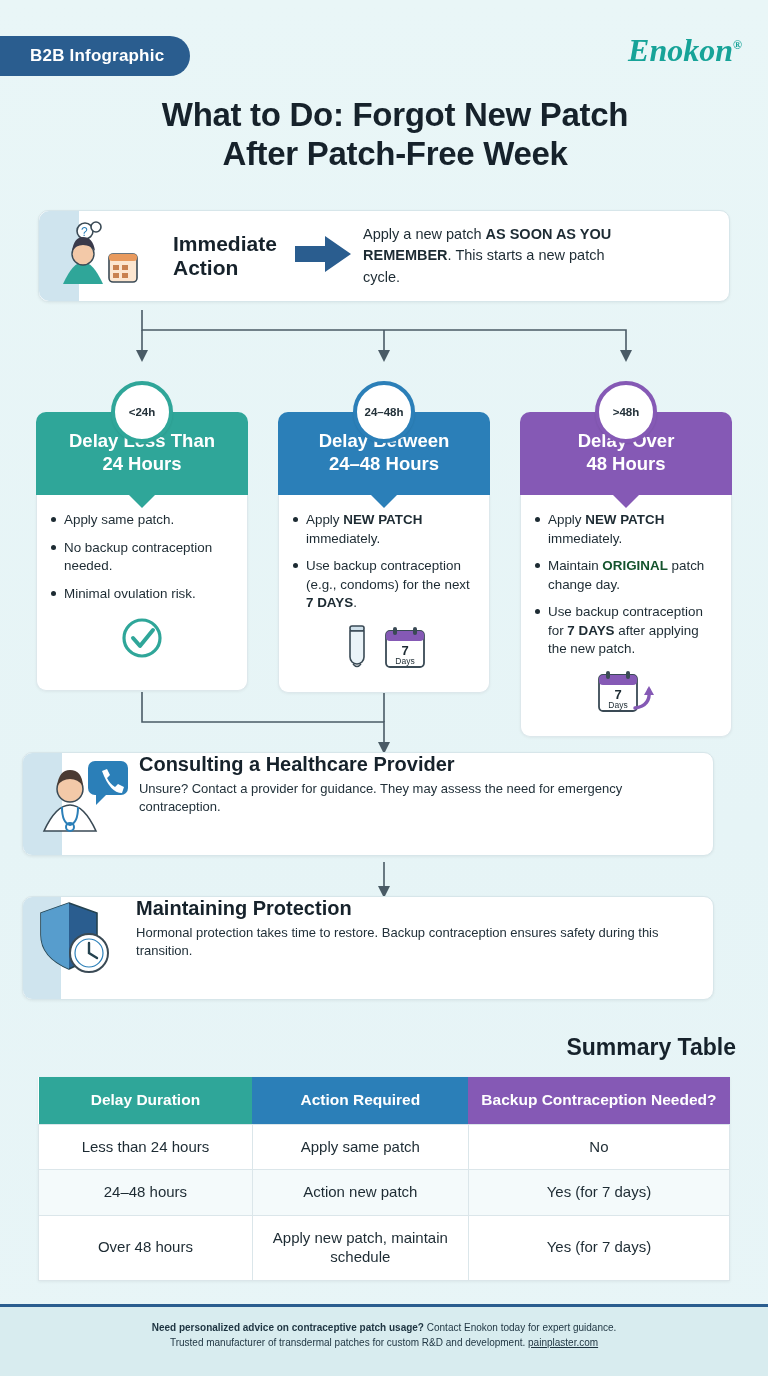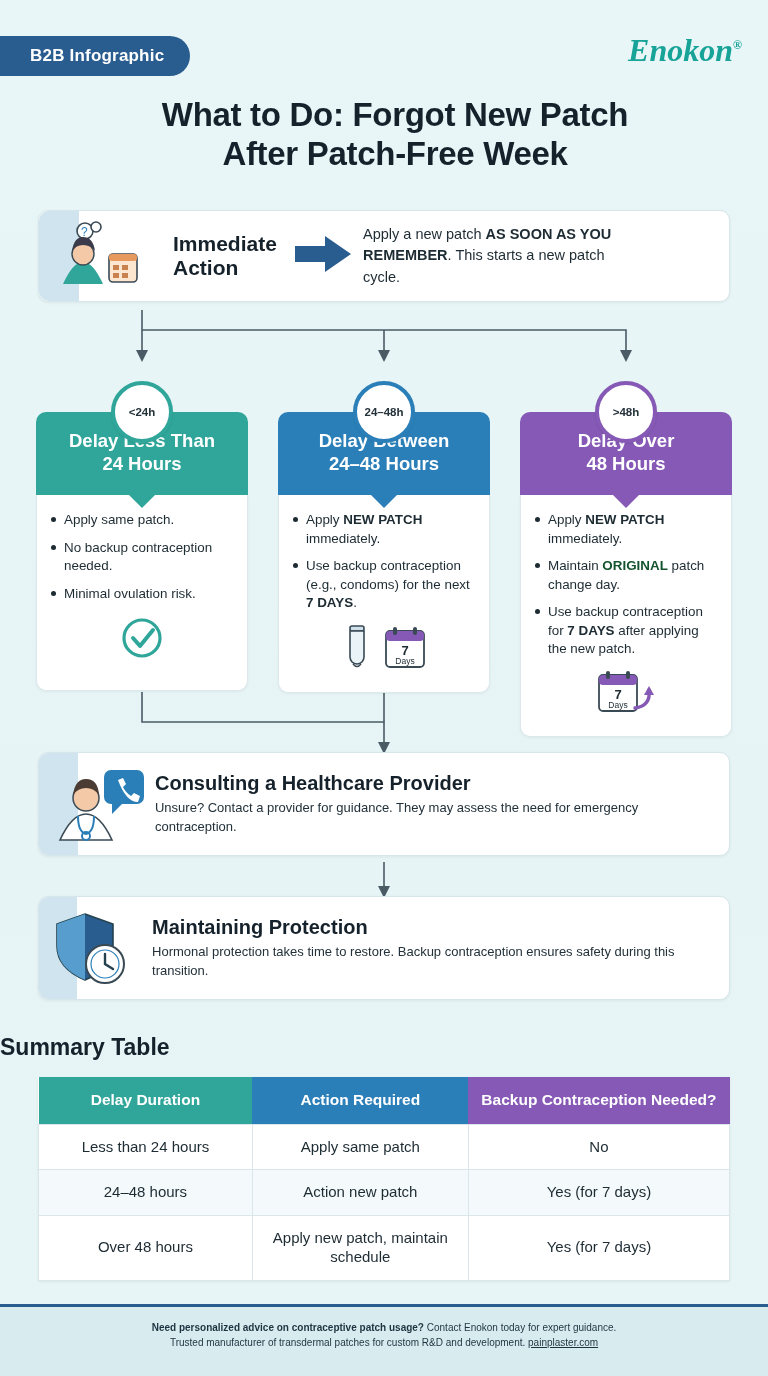--- a/index.html
+++ b/index.html
@@ -86,34 +86,34 @@
     position: absolute; left: 50%; margin-left: -31px; top: -31px;
     width: 62px; height: 62px; border-radius: 50%;
     background: #fff; border: 4px solid #d9e7ec;
     display: flex; align-items: center; justify-content: center;
     font-size: 11.5px; font-weight: 700; color: #24323a; z-index: 4;
     box-shadow: 0 1px 2px rgba(0,0,0,.08);
   }
 
   
   .wide {
-    position: absolute; left: 38px; width: 692px;
+    position: absolute; left: 22px; width: 692px;
     background: #fff; border: 1px solid #d7e6ea; border-radius: 10px;
     box-shadow: 0 1px 3px rgba(0,0,0,.06);
-    display: flex; align-items: center; overflow: hidden;
+    display: flex; align-items: flex-start; overflow: hidden;
   }
   .wide .strip { width: 40px; align-self: stretch; background: #cfe4ee; }
   .wide .icons { width: 118px; display: flex; justify-content: center; margin-left: -38px; }
   .wide .txt { padding-right: 20px; }
   .wide h3 { font-size: 20px; font-weight: 800; color: #16222b; margin-bottom: 4px; }
   .wide p { font-size: 13px; color: #22313a; line-height: 1.42; }
 
   
   .sum-title {
-    position: absolute; top: 1034px; left: 0; width: 736px; text-align: left;
+    position: absolute; top: 1034px; left: 0; width: 736px; text-align: right;
     font-size: 23px; font-weight: 800; color: #16222b;
   }
   table {
     position: absolute; left: 38px; top: 1077px; width: 692px;
     border-collapse: collapse; background: #fff;
     box-shadow: 0 1px 3px rgba(0,0,0,.06);
   }
   th { color: #fff; font-size: 15.5px; font-weight: 800; padding: 14px 6px; text-align: center; line-height: 1.2; }
   td { font-size: 15px; color: #1d2b33; text-align: center; padding: 13px 8px; border: 1px solid #dbe6ea; line-height: 1.25; }
   tbody tr:nth-child(even) td { background: #f4fafb; }

